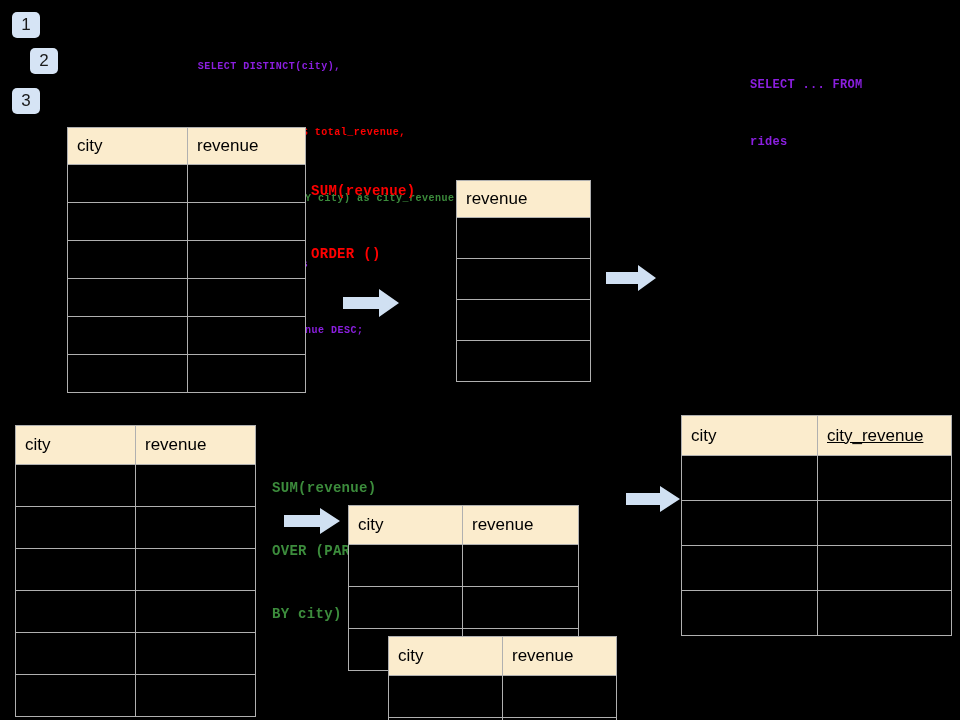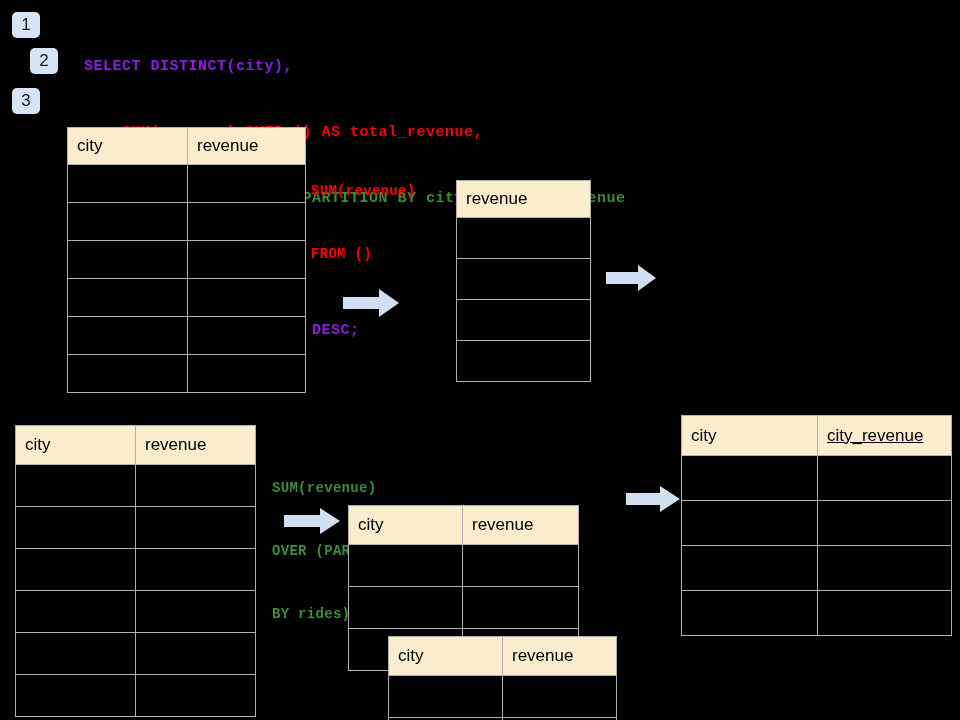--- a/index.html
+++ b/index.html
@@ -28,25 +28,26 @@
     text-align: center;
     width: 28px;
     height: 26px;
     letter-spacing: 0;
   }
 
   
   .code {
     position: absolute;
     font-family: "Liberation Mono", monospace;
-    font-size: 15px;
+    font-size: 10px;
     line-height: 22px;
     white-space: pre;
     font-weight: bold;
     letter-spacing: 0.5px;
+    text-align: center;
   }
   .code-line { white-space: pre; }
 
   
   .annot {
     position: absolute;
     font-family: "Liberation Mono", monospace;
     font-size: 14px;
     line-height: 21px;
     font-weight: bold;
@@ -100,30 +101,34 @@
   <div class="badge" style="left:12px; top:88px;">3</div>
 
   <div class="code" style="left:84px; top:12px;">
     <div class="code-line" style="color:#8B1FE0;">SELECT DISTINCT(city),</div>
     <div class="code-line" style="color:#FF0000;">    SUM(revenue) OVER () AS total_revenue,</div>
     <div class="code-line" style="color:#3C8C3C;">    SUM(revenue) OVER (PARTITION BY city) as city_revenue</div>
     <div class="code-line" style="color:#8B1FE0;">  FROM rides</div>
     <div class="code-line" style="color:#8B1FE0;">  ORDER by city_revenue DESC;</div>
   </div>
 
+  <div class="annot-small" style="left:750px; top:38px; color:#8B1FE0;">
+    <div>SELECT ... FROM</div>
+    <div>rides</div>
+  </div>
 
   <div class="annot" style="left:311px; top:139px; color:#FF0000;">
     <div>SUM(revenue)</div>
-    <div>FROM ()</div>
+    <div>ORDER ()</div>
   </div>
 
   <div class="annot" style="left:272px; top:436px; color:#3C8C3C;">
     <div>SUM(revenue)</div>
     <div>OVER (PARTITION</div>
-    <div>BY rides)</div>
+    <div>BY city)</div>
   </div>
 
   <table class="tbl" style="left:67px; top:127px; width:238px;">
     <colgroup>
         <col style="width:120px">
         <col style="width:118px">
       </colgroup>
     <thead>
       <tr>
         <th style="height:36px;">city</th>

